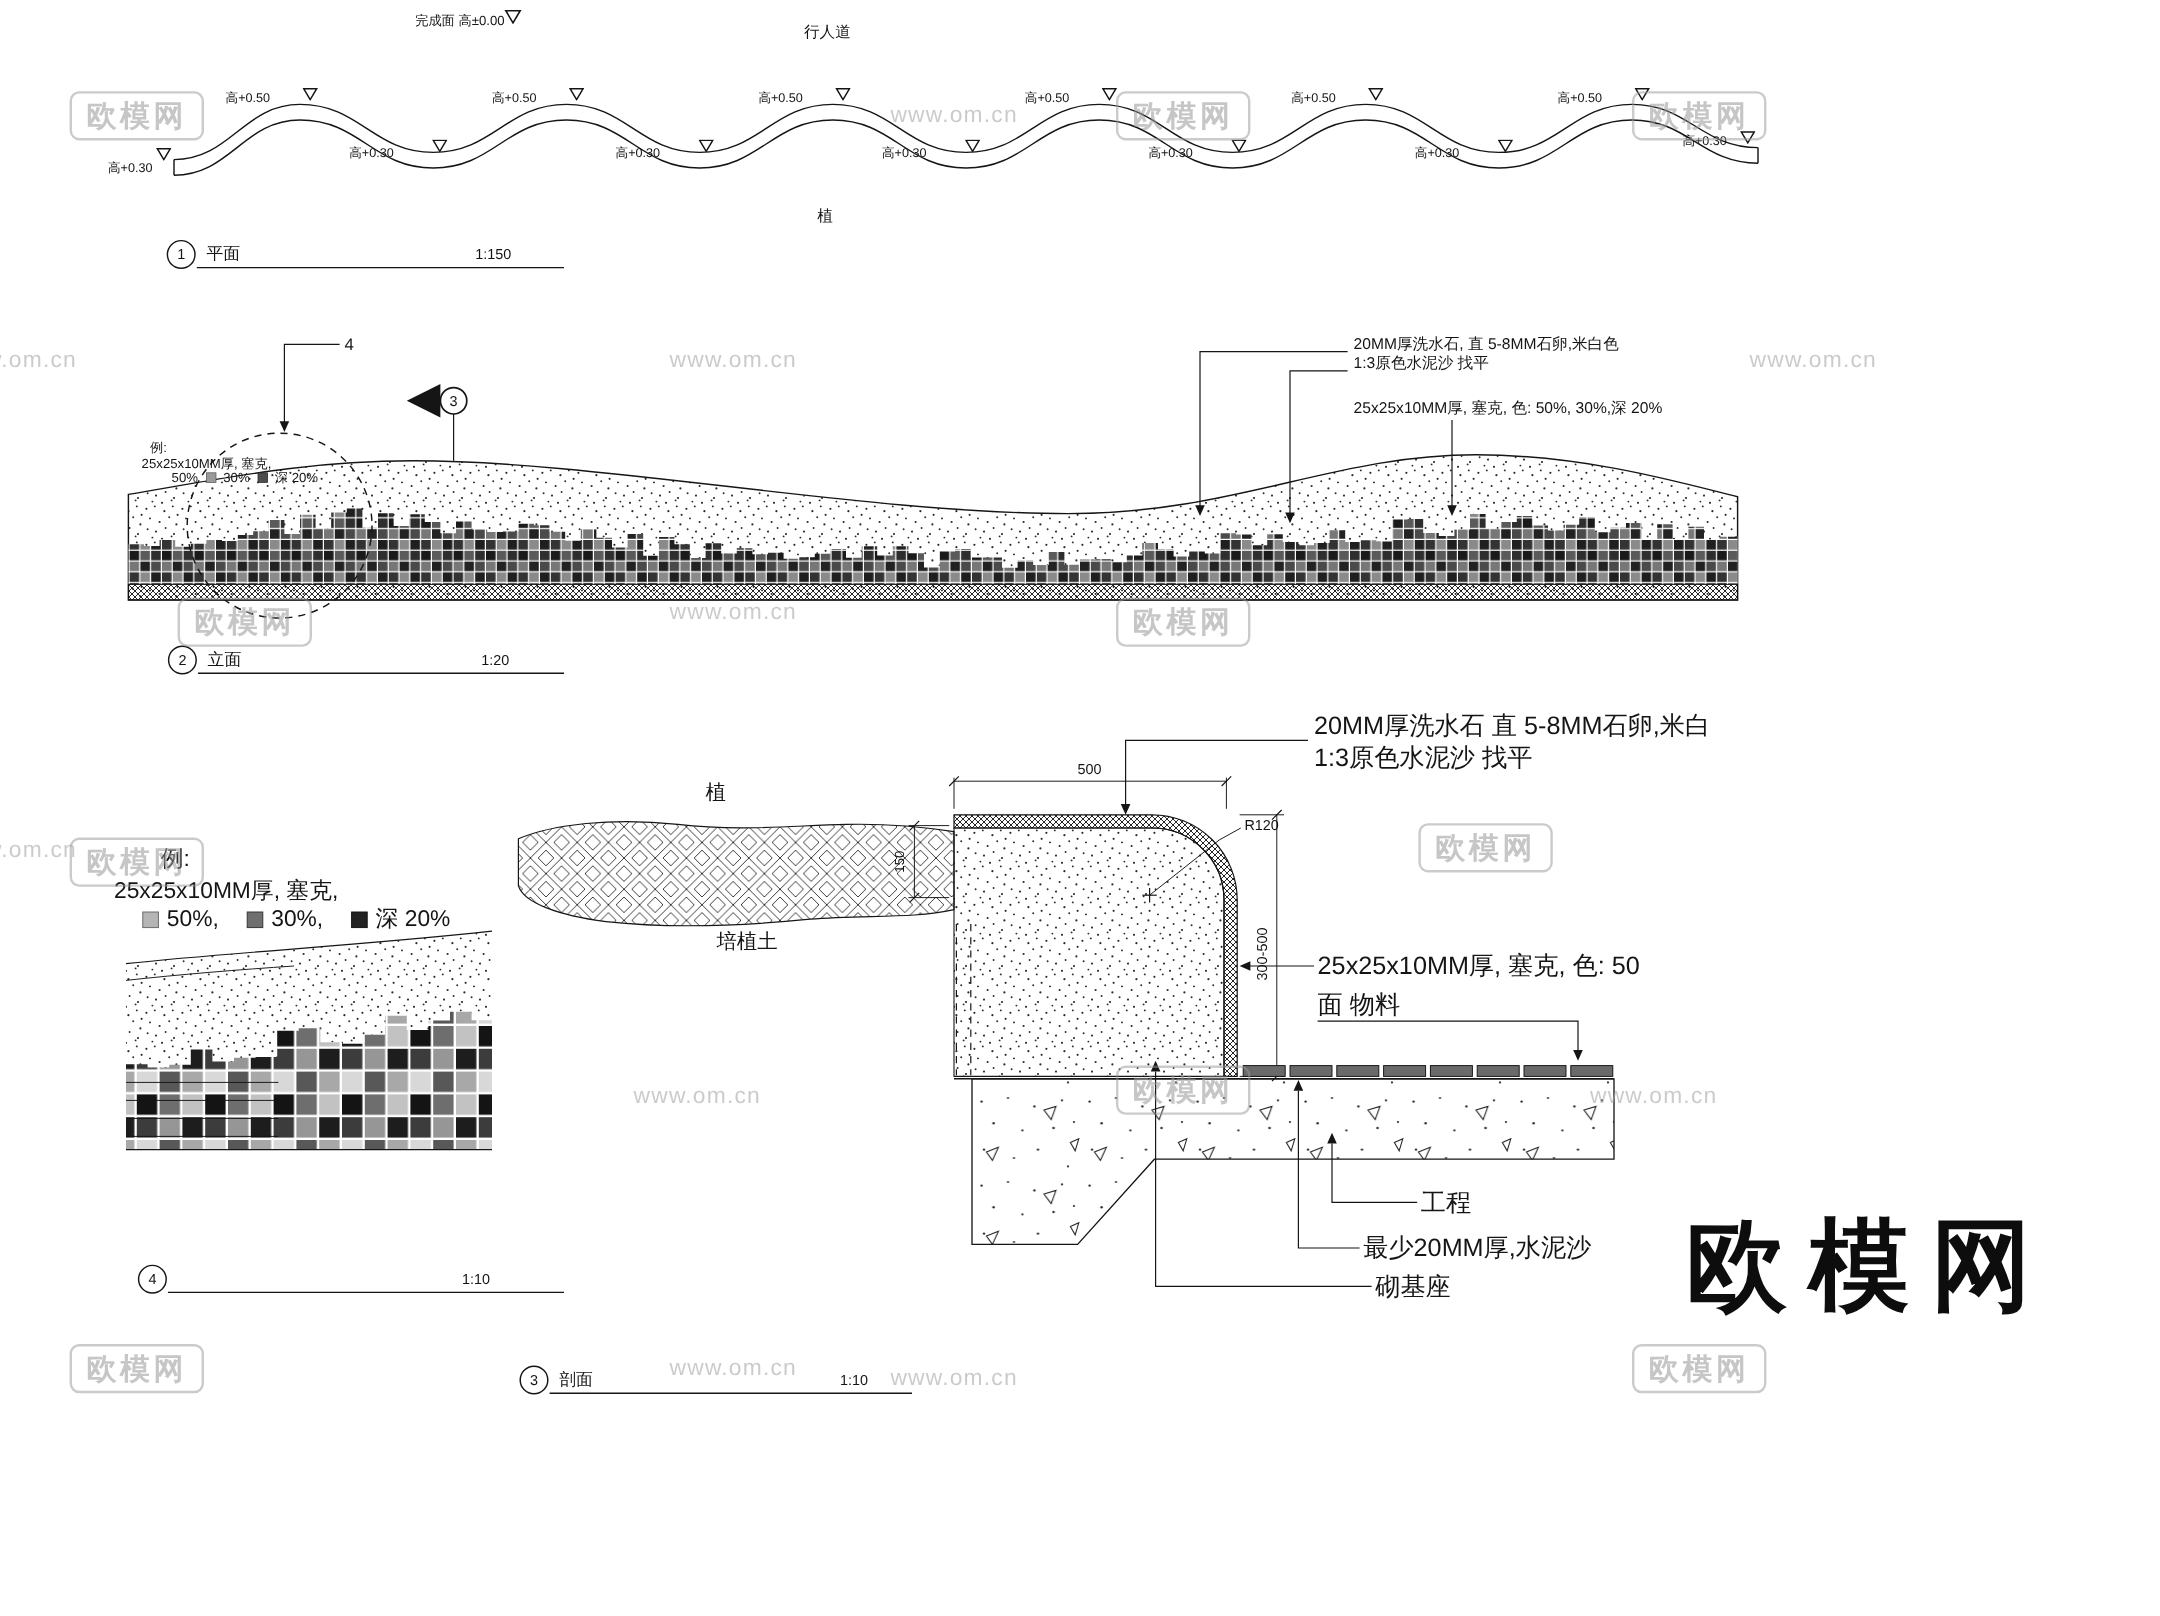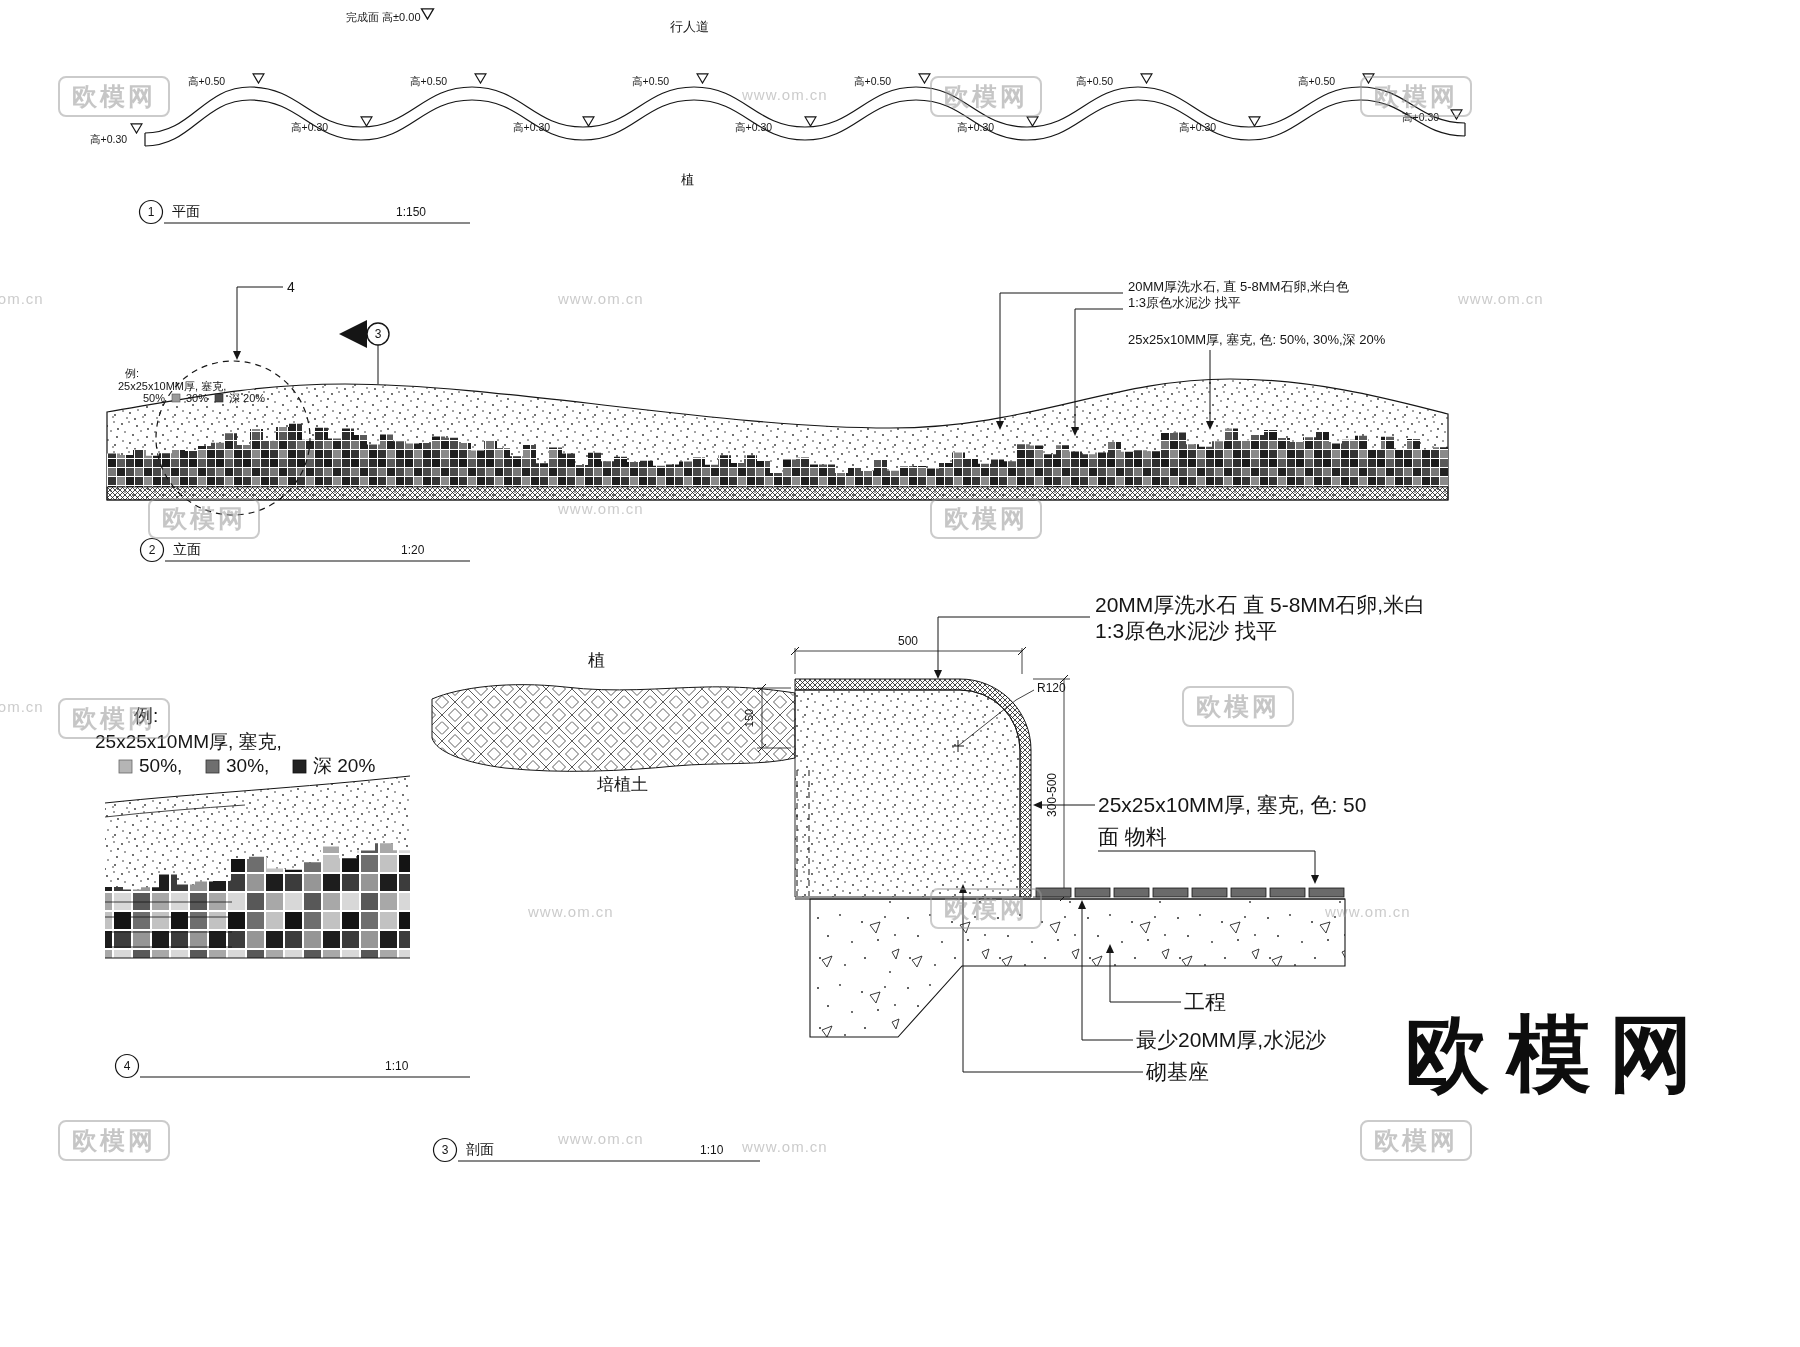--- a/index.html
+++ b/index.html
@@ -12,21 +12,21 @@
   .t14{font-size:14px}.t17{font-size:17px}.t19{font-size:19px}.t21{font-size:21px}
   .mid{text-anchor:middle}
   .ln{fill:none;stroke:#151515;stroke-width:1.2}
   .ln08{fill:none;stroke:#151515;stroke-width:0.8}
   .ln1{fill:none;stroke:#151515;stroke-width:1}
   .dash{stroke-dasharray:6 5}
   .blk{fill:#151515;stroke:none}
   .wm{position:absolute;pointer-events:none;white-space:nowrap}
   .wm-box{border:2.5px solid rgba(152,152,152,.5);border-radius:8px;padding:2px 12px;
           font-size:25px;font-weight:bold;color:rgba(152,152,152,.55);letter-spacing:3px}
-  .wm-url{font-size:15px;color:rgba(160,160,160,.55);letter-spacing:1px}
+  .wm-url{font-size:19px;color:rgba(160,160,160,.55);letter-spacing:1px}
   .wm-big{position:absolute;pointer-events:none;font-size:84px;font-weight:900;
           color:#0d0d0d;letter-spacing:18px;white-space:nowrap}
 </style>
 </head>
 <body>
 
 <svg width="1800" height="1347" viewBox="0 0 1800 1347" xmlns="http://www.w3.org/2000/svg">
   <defs>
     <symbol id="triDown" viewBox="0 0 12 10">
       <path d="M1,0.8 L11,0.8 L6,9.2 Z" fill="#fff" stroke="#151515" stroke-width="1.1"></path>

